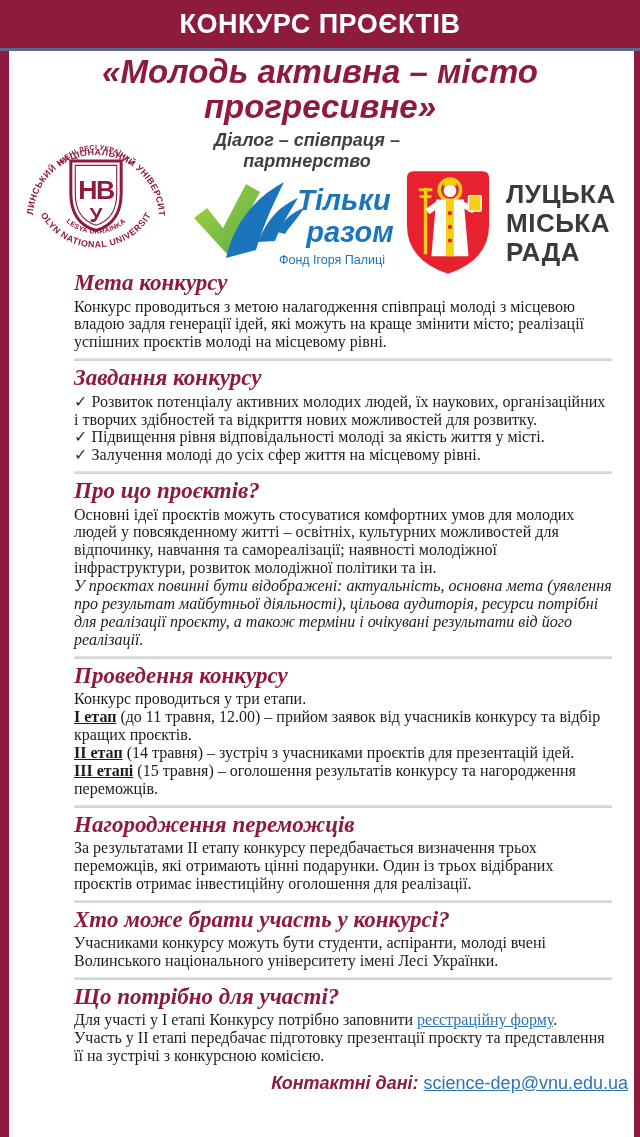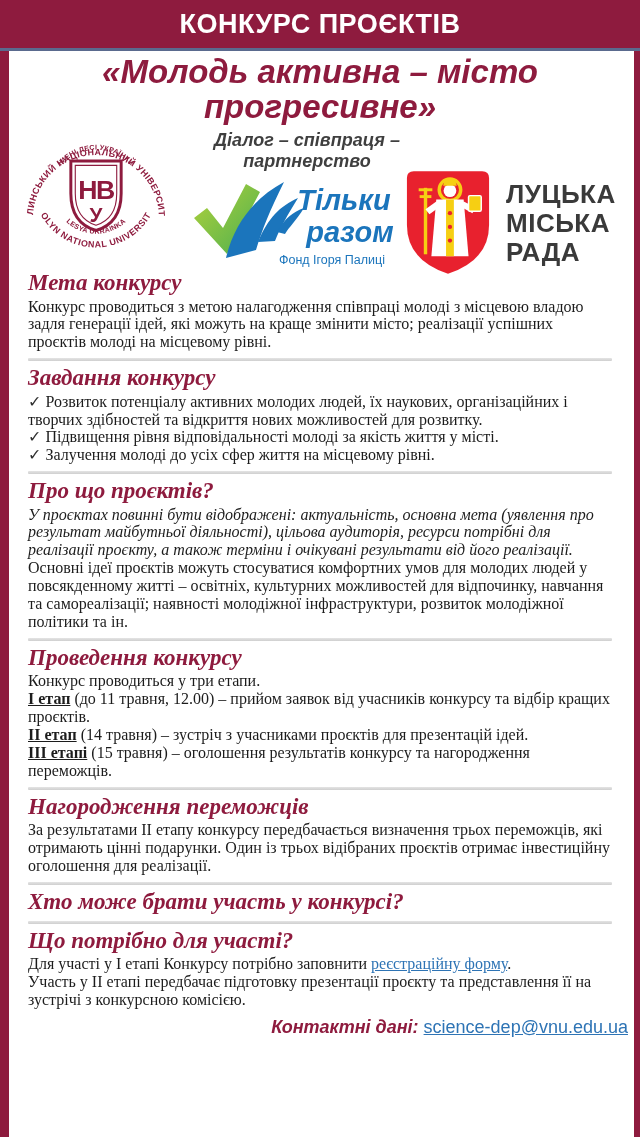--- a/index.html
+++ b/index.html
@@ -36,21 +36,21 @@
     font-family:"Liberation Sans",sans-serif; font-style:italic; font-weight:bold;
     font-size:18px; color:#3f3f3f;
   }
   .fund-logo{position:absolute; left:186px; top:42px; width:212px; height:100px;}
   .city-logo{position:absolute; left:404px; top:42px; display:flex; align-items:center; gap:14px;}
   .city-text{
     font-family:"Liberation Sans",sans-serif; font-weight:bold;
     font-size:26px; line-height:1.1; color:#3a3a3a; letter-spacing:.5px;
   }
 
-  .content{position:relative; z-index:1; flex:none; padding:0 28px;}
+  .content{position:relative; z-index:1; flex:none; padding:0 28px;margin-left:46px;}
   .section-heading{
     margin:4px 0 2px; color:#8e1b3e;
     font-family:"Liberation Serif",serif; font-style:italic; font-weight:bold;
     font-size:23px; line-height:1.1;
   }
   .body-text{margin:0; font-size:16px; line-height:1.12; color:#1c1c1c;}
   .note-text{font-style:italic;}
   .divider{height:3px; background:linear-gradient(#e4e4e4,#cfcfcf); margin:7px 0 1px; border-radius:1px;}
   .check{color:#2f2f2f;}
   .stage-label{font-weight:bold;text-decoration:underline;}
@@ -159,42 +159,43 @@
     <section>
       <h2 class="section-heading">Завдання конкурсу</h2>
       <p class="body-text"><span class="check">✓</span> <span>Розвиток потенціалу активних молодих людей, їх наукових, організаційних і творчих здібностей та відкриття нових можливостей для розвитку.</span></p>
       <p class="body-text"><span class="check">✓</span> <span>Підвищення рівня відповідальності молоді за якість життя у місті.</span></p>
       <p class="body-text"><span class="check">✓</span> <span>Залучення молоді до усіх сфер життя на місцевому рівні.</span></p>
     </section>
     <div class="divider"></div>
 
     <section>
       <h2 class="section-heading">Про що проєктів?</h2>
+      <p class="body-text">Основні ідеї проєктів можуть стосуватися комфортних умов для молодих людей у повсякденному житті – освітніх, культурних можливостей для відпочинку, навчання та самореалізації; наявності молодіжної інфраструктури, розвиток молодіжної політики та ін.</p>
       <p class="body-text note-text">У проєктах повинні бути відображені: актуальність, основна мета (уявлення про результат майбутньої діяльності), цільова аудиторія, ресурси потрібні для реалізації проєкту, а також терміни і очікувані результати від його реалізації.</p>
-      <p class="body-text">Основні ідеї проєктів можуть стосуватися комфортних умов для молодих людей у повсякденному житті – освітніх, культурних можливостей для відпочинку, навчання та самореалізації; наявності молодіжної інфраструктури, розвиток молодіжної політики та ін.</p>
     </section>
     <div class="divider"></div>
 
     <section>
       <h2 class="section-heading">Проведення конкурсу</h2>
       <p class="body-text">Конкурс проводиться у три етапи.</p>
       <p class="body-text"><span class="stage-label">І етап</span><span> (до 11 травня, 12.00) – прийом заявок від учасників конкурсу та відбір кращих проєктів.</span></p>
       <p class="body-text"><span class="stage-label">ІІ етап</span><span> (14 травня) – зустріч з учасниками проєктів для презентацій ідей.</span></p>
       <p class="body-text"><span class="stage-label">ІІІ етапі</span><span> (15 травня) – оголошення результатів конкурсу та нагородження переможців.</span></p>
     </section>
     <div class="divider"></div>
 
     <section>
       <h2 class="section-heading">Нагородження переможців</h2>
       <p class="body-text">За результатами ІІ етапу конкурсу передбачається визначення трьох переможців, які отримають цінні подарунки. Один із трьох відібраних проєктів отримає інвестиційну оголошення для реалізації.</p>
     </section>
     <div class="divider"></div>
 
     <section>
       <h2 class="section-heading">Хто може брати участь у конкурсі?</h2>
+      <p class="body-text">Учасниками конкурсу можуть бути студенти, аспіранти, молоді вчені Волинського національного університету імені Лесі Українки.</p>
     </section>
     <div class="divider"></div>
 
     <section>
       <h2 class="section-heading">Що потрібно для участі?</h2>
       <p class="body-text"><span>Для участі у І етапі Конкурсу потрібно заповнити </span><a class="link">реєстраційну форму</a><span>.</span></p>
       <p class="body-text">Участь у ІІ етапі передбачає підготовку презентації проєкту та представлення її на зустрічі з конкурсною комісією.</p>
     </section>
 
   </div>

